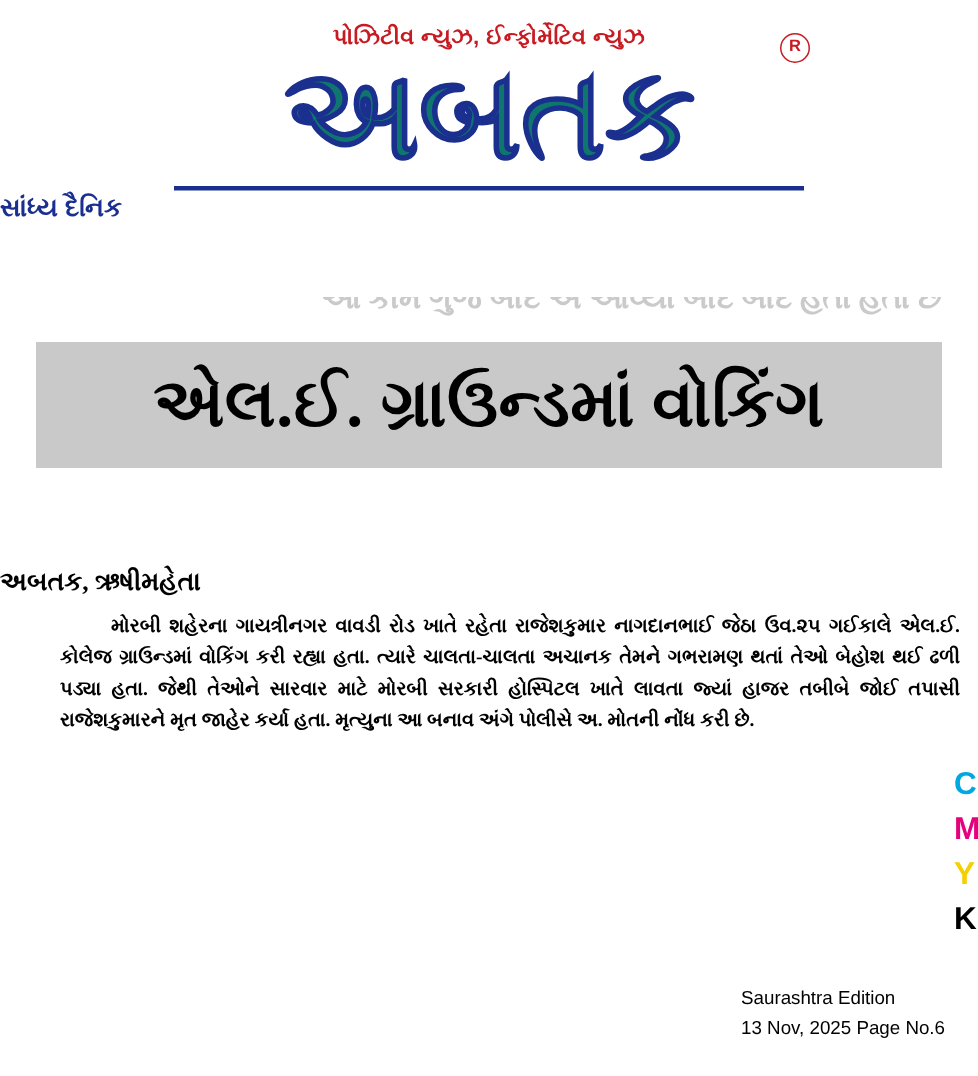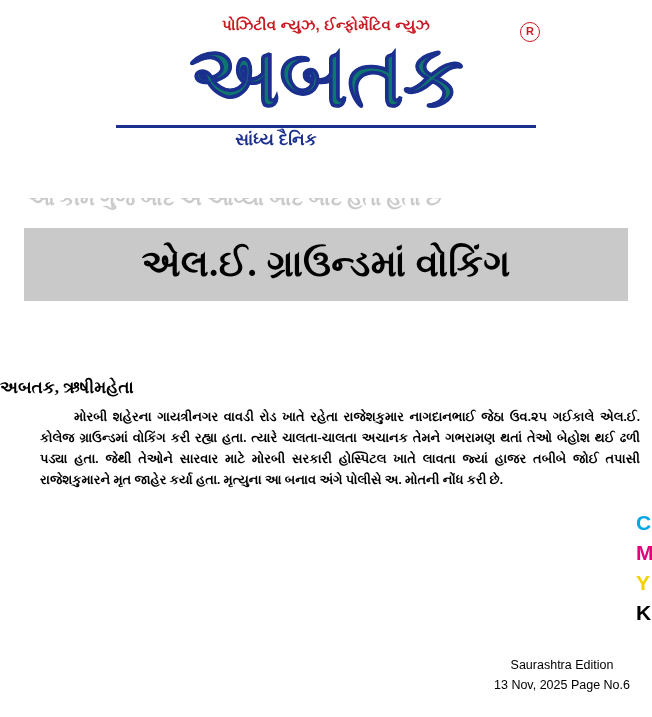--- a/index.html
+++ b/index.html
@@ -69,54 +69,54 @@
     height: 3px;
     background: #1b2f8f;
     margin: 4px auto 2px auto;
   }
   .masthead-sub {
     font-family: "Liberation Sans", sans-serif;
     font-weight: bold;
     font-size: 17px;
     color: #1b2f8f;
     margin: 0;
-    text-align: center;
+    text-align: left;
     padding-right: 100px;
   }
 
   
   .clipped-line {
     position: absolute;
     left: 28px;
     top: 198px;
     width: 600px;
     height: 16px;
     overflow: hidden;
     color: #8b8b8b;
     font-size: 21px;
     font-weight: bold;
     opacity: 0.45;
     white-space: nowrap;
   }
-  .clipped-line span { display: block; margin-top: -12px; }
+  .clipped-line span { display: block; margin-top: -12px; text-align: right; }
 
   
   .headline-band {
     position: absolute;
     left: 24px;
     top: 228px;
     width: 604px;
     background: #c9c9c9;
     padding: 10px 0 12px 0;
     text-align: center;
   }
   .headline-line {
     font-family: "Liberation Serif", serif;
     font-weight: bold;
-    font-size: 37px;
+    font-size: 45px;
     line-height: 1.38;
     color: #000000;
     letter-spacing: 0.3px;
   }
 
   
   .byline {
     position: absolute;
     left: 0;
     top: 378px;
@@ -157,21 +157,21 @@
   .cmyk .c { color: #00a7e1; }
   .cmyk .m { color: #e5007e; }
   .cmyk .y { color: #f5d000; }
   .cmyk .k { color: #000000; }
 
   
   .footer {
     position: absolute;
     right: 22px;
     bottom: 22px;
-    text-align: center;
+    text-align: left;
     font-family: "Liberation Sans", sans-serif;
     font-size: 12.5px;
     line-height: 1.55;
     color: #000000;
   }
 </style>
 </head>
 <body>
 
 <div class="page">

